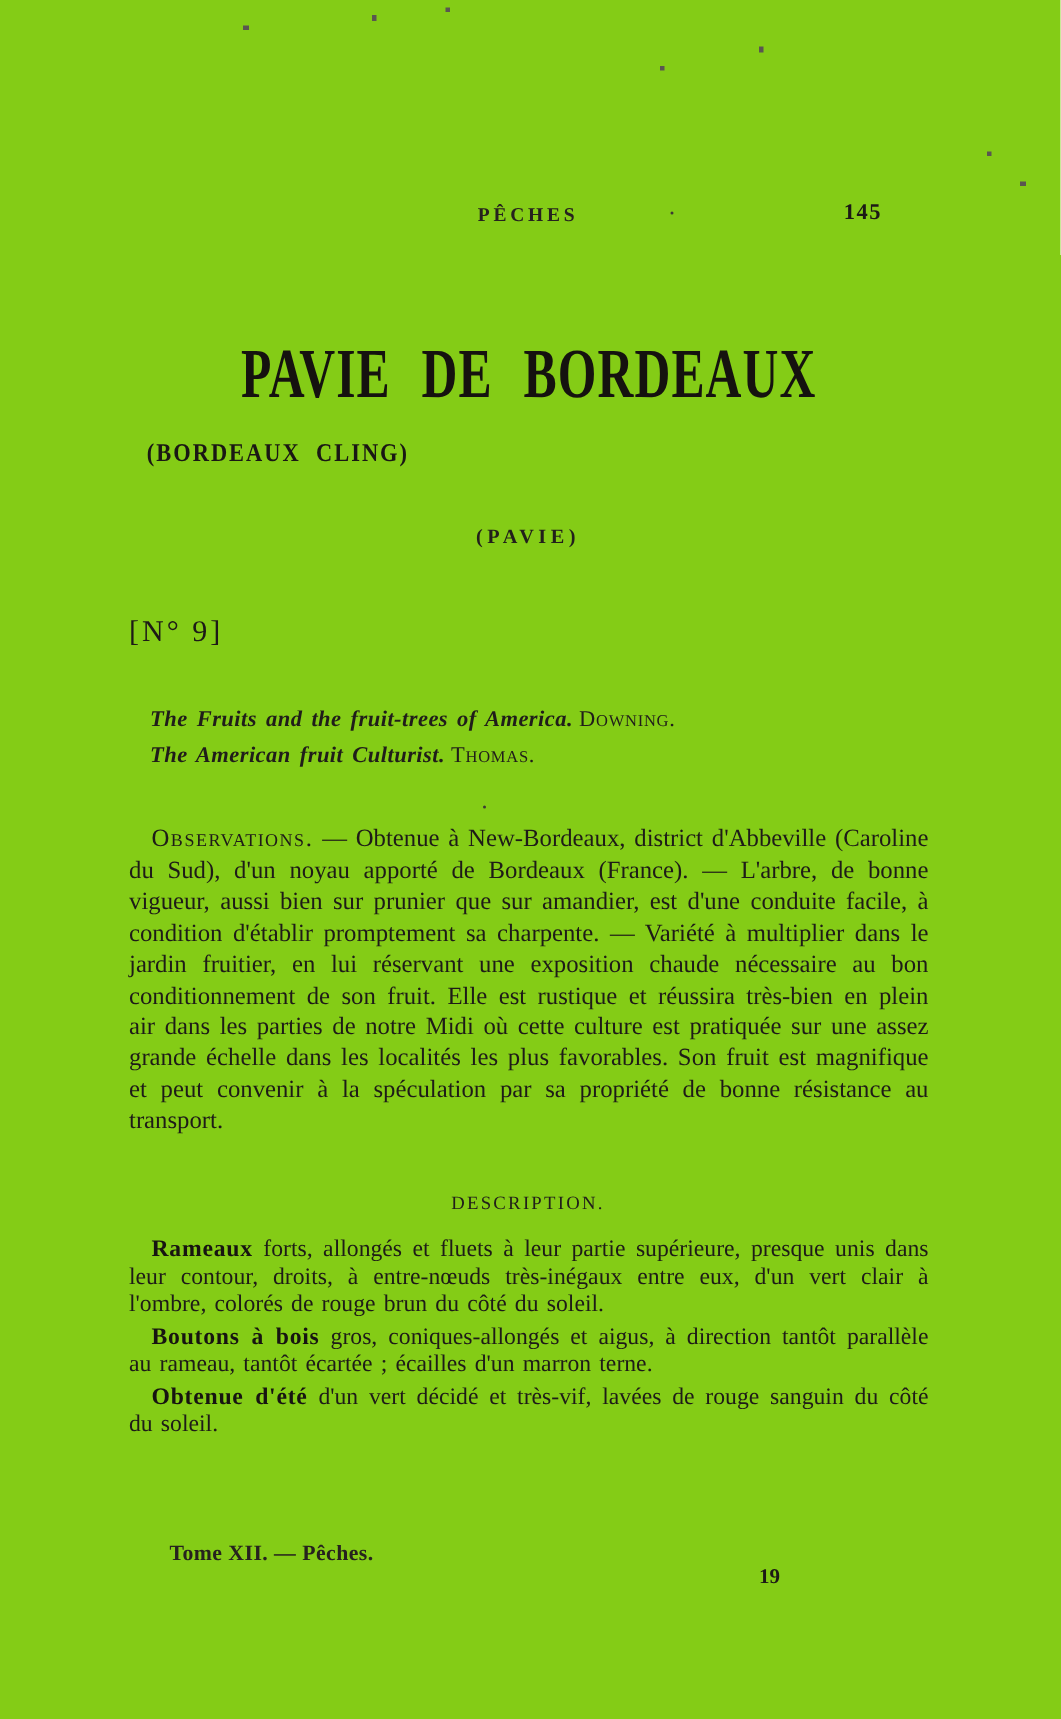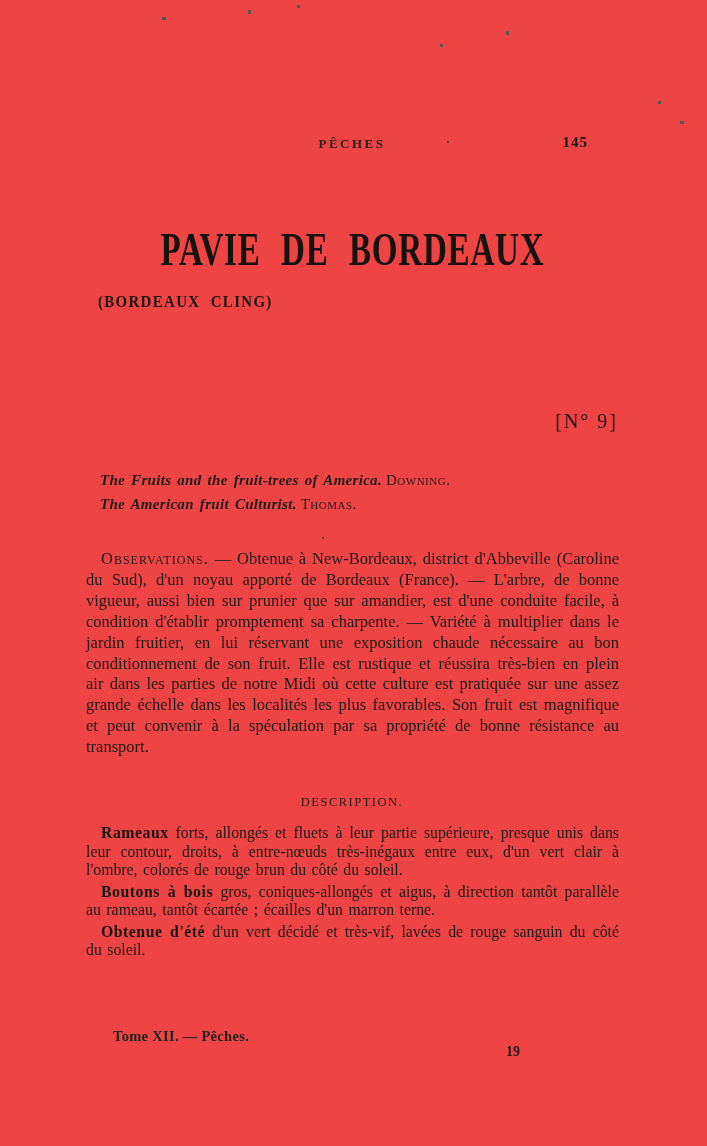--- a/index.html
+++ b/index.html
@@ -4,21 +4,21 @@
 <style>
   html, body {
     margin: 0;
     padding: 0;
     background: #ffffff;
   }
   .page {
     position: relative;
     width: 707px;
     height: 1146px;
-    background: #ef4444;
+    background: #84cc16;
     font-family: "Liberation Serif", "DejaVu Serif", serif;
     color: #201d1a;
     overflow: hidden;
   }
 
   
   .running-head {
     position: absolute;
     left: 86px;
     top: 134px;
@@ -89,21 +89,21 @@
     font-size: 13.5px;
     font-weight: bold;
     letter-spacing: 3px;
     color: #221f1b;
   }
   .number-line {
     position: absolute;
     left: 86px;
     top: 410px;
     width: 532px;
-    text-align: right;
+    text-align: left;
     font-size: 20px;
     letter-spacing: 2px;
     color: #1d1a17;
   }
 
   
   .references {
     position: absolute;
     left: 100px;
     top: 468px;
@@ -222,20 +222,21 @@
     <span class="head-title">PÊCHES</span>
     <span class="head-pagenum">145</span>
   </div>
 
   <h1 class="main-title">
     <span class="stretch">PAVIE DE BORDEAUX</span>
   </h1>
   <div class="synonym-line">
     <span class="stretch">(BORDEAUX CLING)</span>
   </div>
+  <div class="category-line">(PAVIE)</div>
   <div class="number-line">[N° 9]</div>
 
   <div class="references">
     <div class="ref-line">
       <span class="ref-title">The Fruits and the fruit-trees of America.</span>
       <span class="ref-author">Downing.</span>
     </div>
     <div class="ref-line">
       <span class="ref-title">The American fruit Culturist.</span>
       <span class="ref-author">Thomas.</span>

